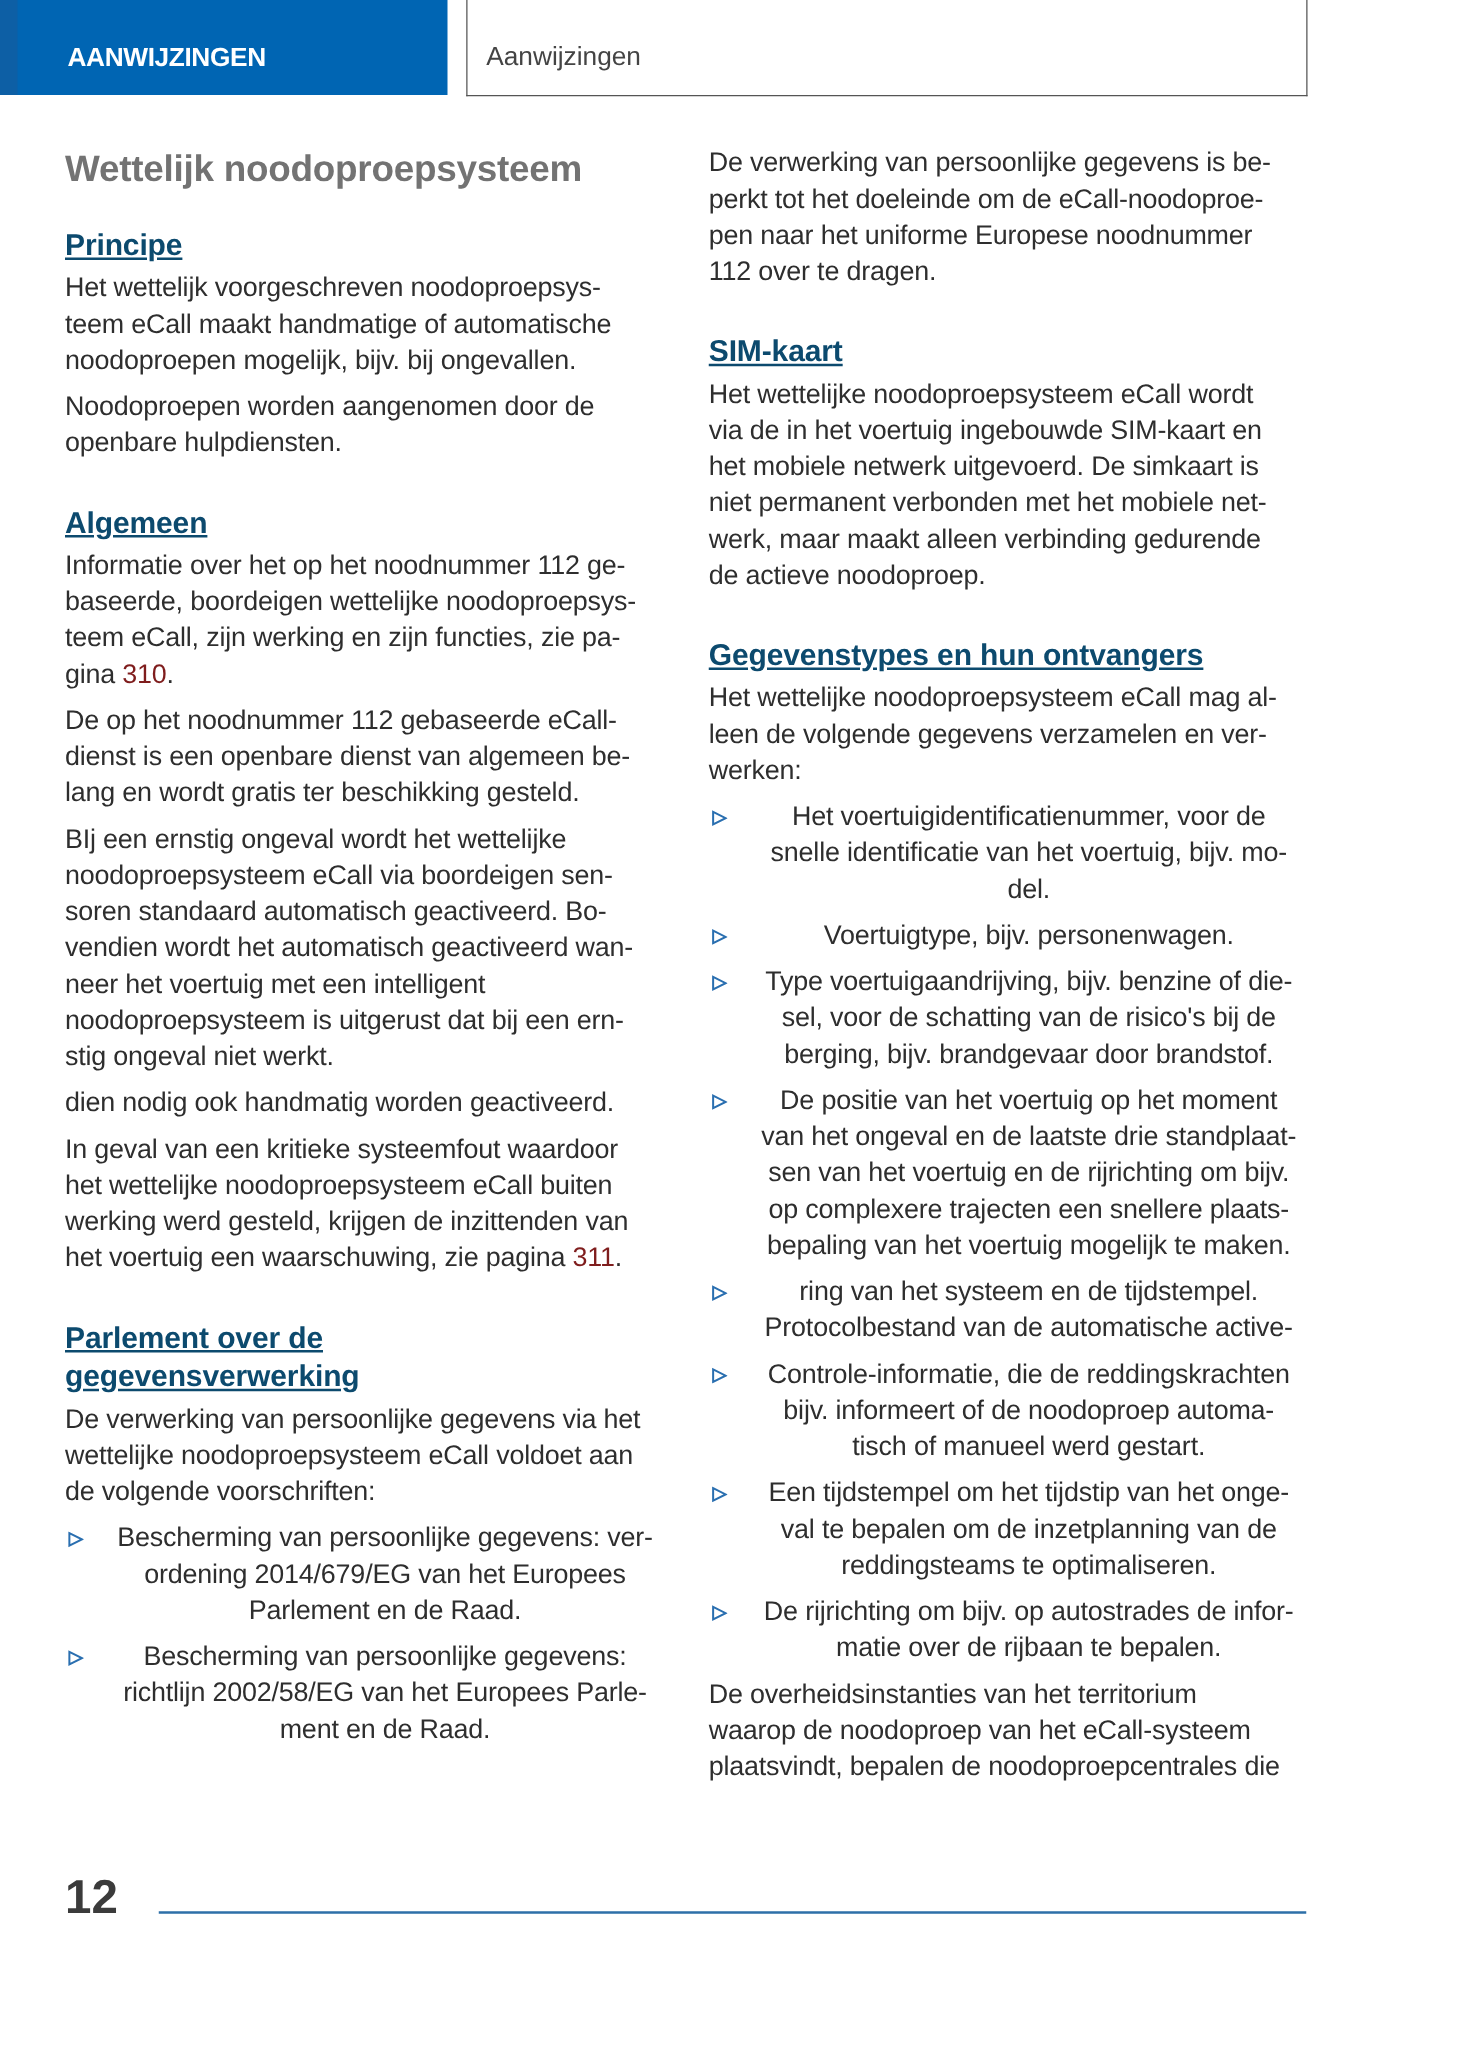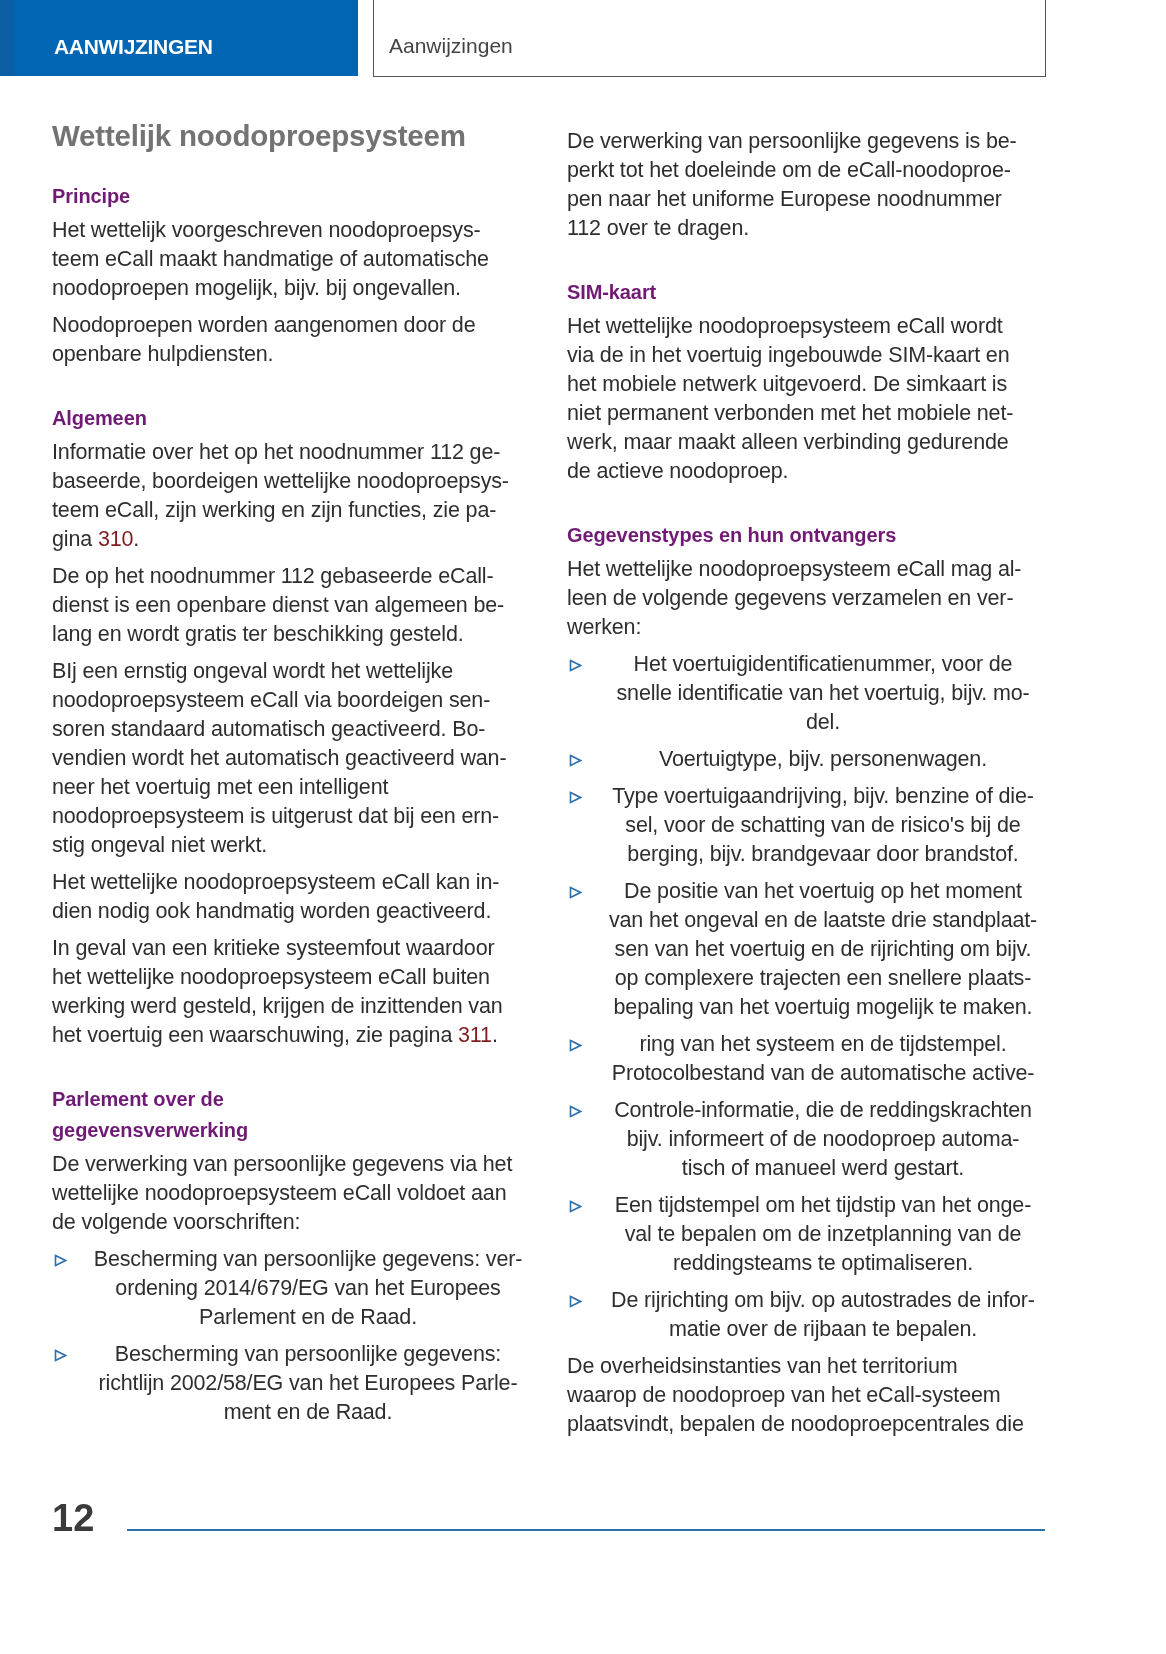--- a/index.html
+++ b/index.html
@@ -43,37 +43,38 @@
       left: 15px; top: 36px;
       color: #444444;
       font-size: 21px;
     }
     
     .col {
       position: absolute;
       top: 118px;
     }
     .col-left { left: 52px; width: 478px; }
-    .col-right { left: 567px; width: 478px; top: 127px; }
+    .col-right { left: 567px; width: 478px; top: 116px; }
 
     .title {
       color: #737373;
       font-weight: bold;
       font-size: 29.5px;
       line-height: 36px;
       letter-spacing: -0.2px;
       margin-bottom: 27px;
     }
     .h2 {
-      color: #701a75;
+      color: #0c4a6e;
       font-weight: bold;
-      font-size: 20px;
+      font-size: 24px;
       line-height: 31px;
       margin-bottom: 4px;
       letter-spacing: -0.1px;
+      text-decoration: underline;
     }
     .p {
       font-size: 21.5px;
       line-height: 29px;
       color: #2e2e2e;
       margin-bottom: 8px;
       letter-spacing: -0.15px;
     }
     .p .line { display: block; white-space: nowrap; }
     .link { color: #7f1d1d; }
@@ -151,21 +152,20 @@
   <div class="p">
     <span class="line">BIj een ernstig ongeval wordt het wettelijke</span>
     <span class="line">noodoproepsysteem eCall via boordeigen sen-</span>
     <span class="line">soren standaard automatisch geactiveerd. Bo-</span>
     <span class="line">vendien wordt het automatisch geactiveerd wan-</span>
     <span class="line">neer het voertuig met een intelligent</span>
     <span class="line">noodoproepsysteem is uitgerust dat bij een ern-</span>
     <span class="line">stig ongeval niet werkt.</span>
   </div>
   <div class="p">
-    <span class="line">Het wettelijke noodoproepsysteem eCall kan in-</span>
     <span class="line">dien nodig ook handmatig worden geactiveerd.</span>
   </div>
   <div class="p">
     <span class="line">In geval van een kritieke systeemfout waardoor</span>
     <span class="line">het wettelijke noodoproepsysteem eCall buiten</span>
     <span class="line">werking werd gesteld, krijgen de inzittenden van</span>
     <span class="line"><span>het voertuig een waarschuwing, zie pagina </span><span class="link">311</span><span>.</span></span>
   </div>
 
   <div class="sec-gap"></div>

